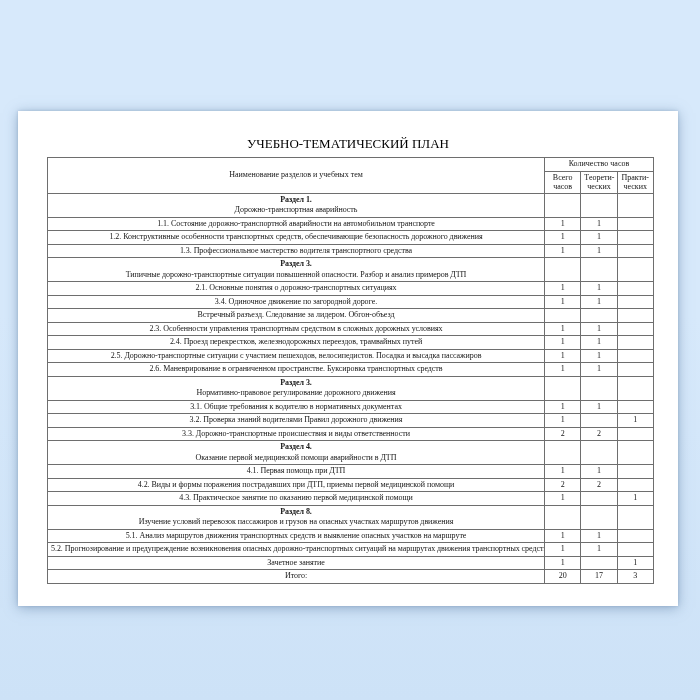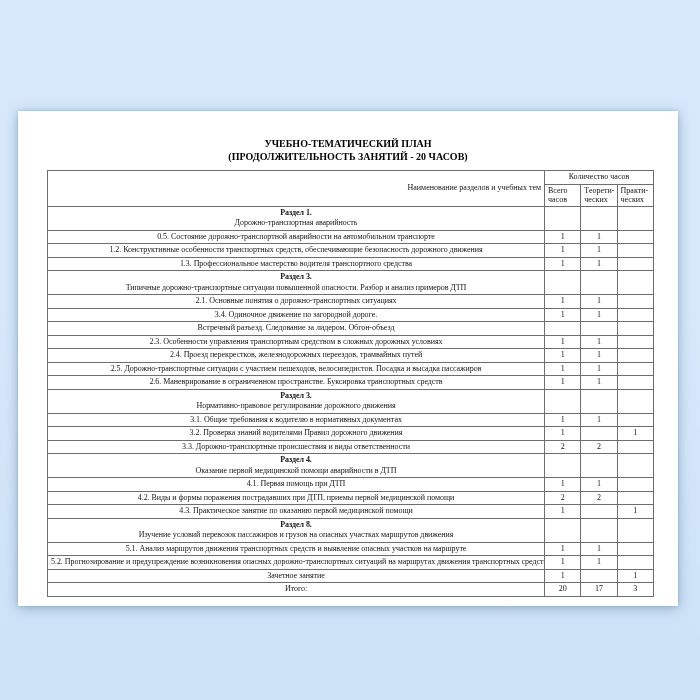--- a/index.html
+++ b/index.html
@@ -11,46 +11,45 @@
   body{
     font-family:"Liberation Serif","DejaVu Serif",serif;
     background:linear-gradient(180deg,var(--background) 0%,var(--background) 45%,var(--background2) 100%);
     position:relative;color:var(--ink);
   }
   .page{
     position:absolute;left:18px;top:111px;width:660px;height:495px;
     background:var(--page);
     box-shadow:0 2px 12px rgba(96,128,164,.55), 0 0 3px rgba(96,128,164,.35);
   }
-  .title-block{margin-top:26px;text-align:center;font-weight:bold;font-size:10px;line-height:13px;color:#000;}
+  .title-block{margin-top:26px;text-align:center;font-weight:normal;font-size:13px;line-height:13px;color:#000;}
   table.plan{
     width:606px;margin:7px 25px 0 29px;border-collapse:collapse;table-layout:fixed;
     font-size:8px;line-height:10.5px;color:var(--ink);
   }
   table.plan td,table.plan th{
     border:1px solid var(--border);font-weight:normal;vertical-align:middle;
     overflow:hidden;padding:1px 3px;
   }
-  th.name-h{text-align:right;}
+  th.name-h{text-align:center;}
   th.group-h{text-align:center;height:12px;padding:0 2px;font-family:Liberation Serif, serif;}
-  th.sub-h{text-align:left;padding:1px 1px;line-height:9.5px;}
+  th.sub-h{text-align:center;padding:1px 1px;line-height:9.5px;}
   col.c-name{width:497px;}
   col.c-num{width:36.3px;}
   td.name{text-align:center;}
   td.name div{white-space:nowrap;letter-spacing:-0.05px;}
   td.name .b{font-weight:bold;}
   td.num{text-align:center;}
 </style>
 </head>
 <body>
 
 <div class="page">
   <div class="title-block">
     <div>УЧЕБНО-ТЕМАТИЧЕСКИЙ ПЛАН</div>
-    <div>(ПРОДОЛЖИТЕЛЬНОСТЬ ЗАНЯТИЙ - 20 ЧАСОВ)</div>
   </div>
 
   <table class="plan">
     <colgroup>
       <col class="c-name">
         <col class="c-num">
         <col class="c-num">
         <col class="c-num">
     </colgroup>
     <thead>
@@ -69,21 +68,21 @@
           <td class="name">
             <div class="b">Раздел 1.</div>
             <div>Дорожно-транспортная аварийность</div>
           </td>
           <td class="num"></td>
           <td class="num"></td>
           <td class="num"></td>
         </tr>
         <tr>
           <td class="name">
-            <div>0.5. Состояние дорожно-транспортной аварийности на автомобильном транспорте</div>
+            <div>1.1. Состояние дорожно-транспортной аварийности на автомобильном транспорте</div>
           </td>
           <td class="num">1</td>
           <td class="num">1</td>
           <td class="num"></td>
         </tr>
         <tr>
           <td class="name">
             <div>1.2. Конструктивные особенности транспортных средств, обеспечивающие безопасность дорожного движения</div>
           </td>
           <td class="num">1</td>

